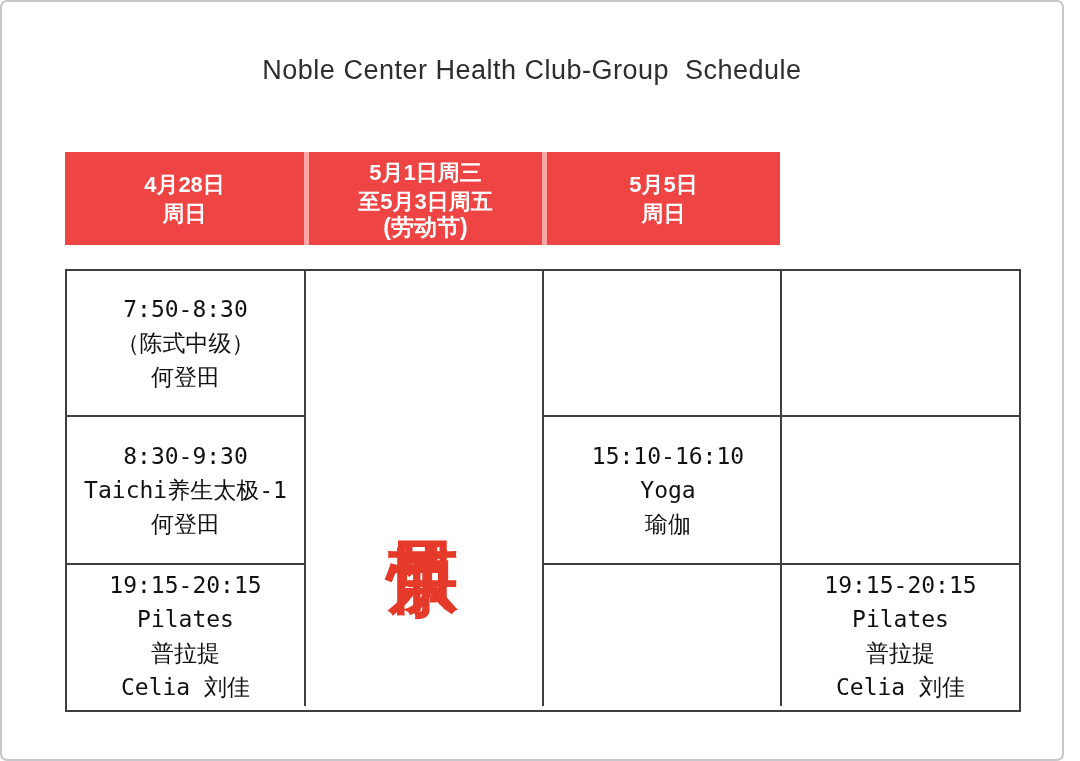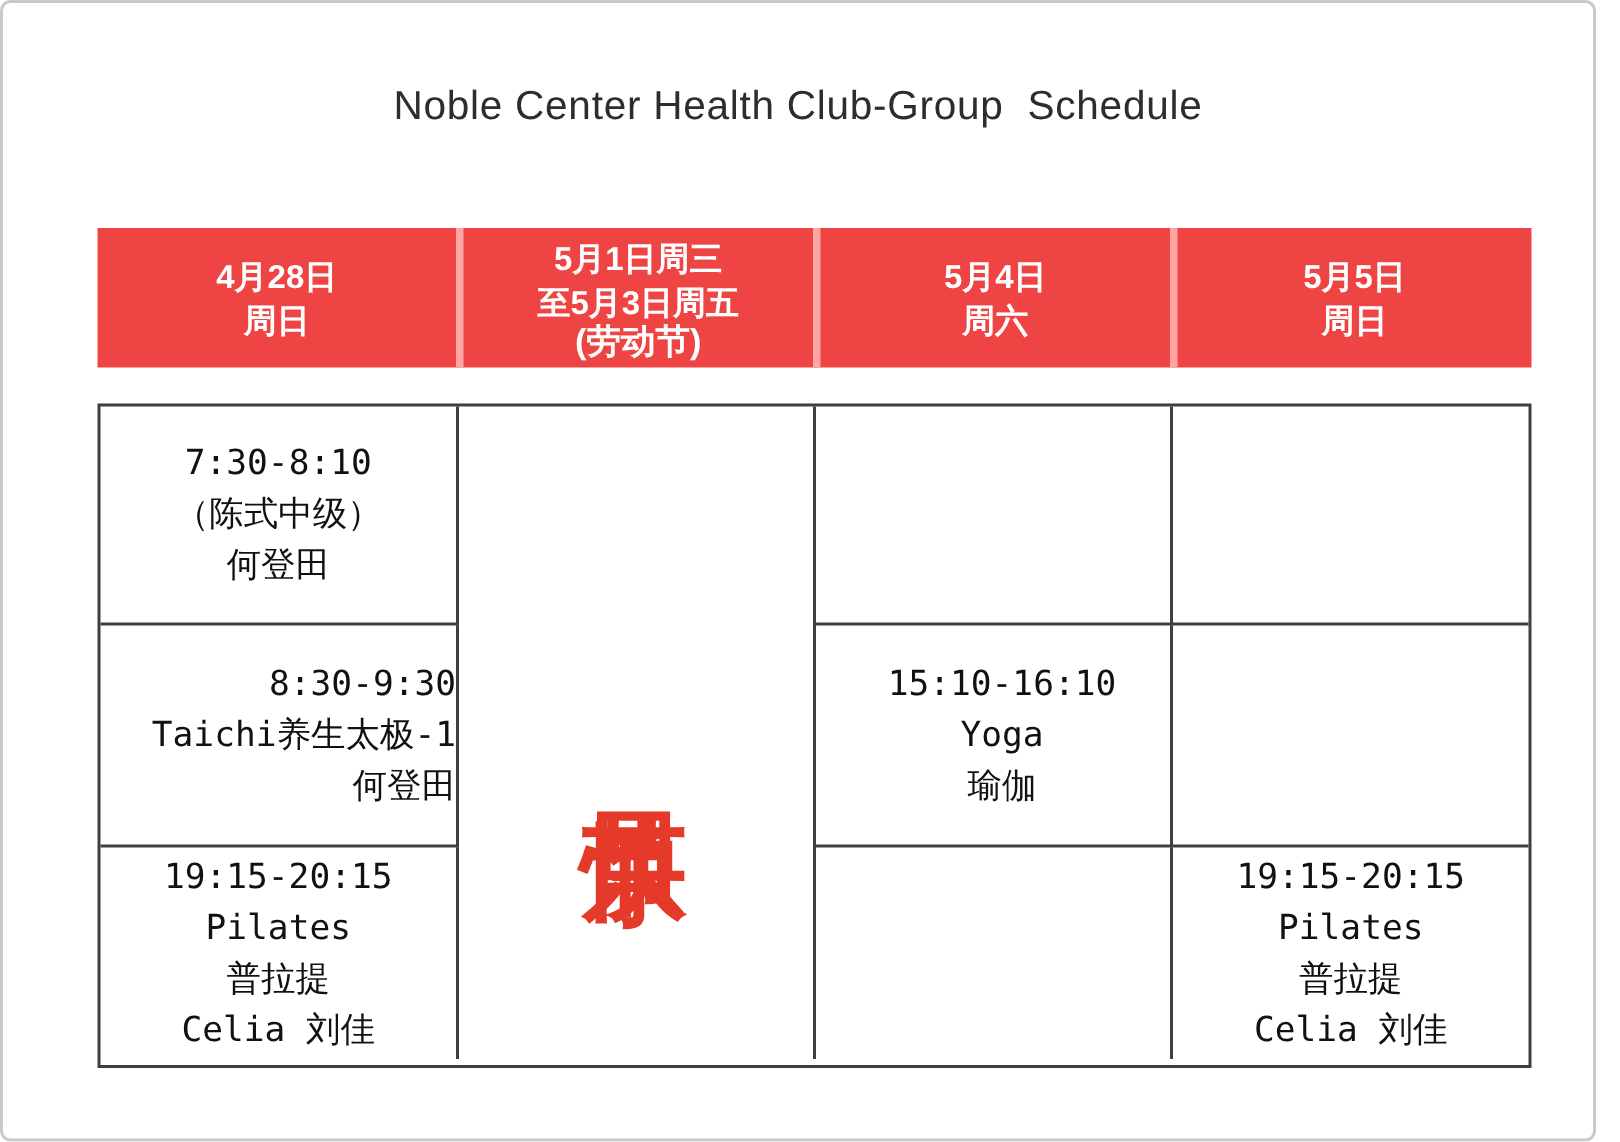--- a/index.html
+++ b/index.html
@@ -68,21 +68,21 @@
     align-items: center; justify-content: center;
     text-align: center;
     color: #111111;
     font-size: 23px; line-height: 34px;
     font-family: "DejaVu Sans Mono", "Liberation Sans", sans-serif;
     border-right: 2px solid #3f3f3f;
     border-bottom: 2px solid #3f3f3f;
     overflow: hidden;
   }
   .r1c1 { grid-area: 1 / 1; }
-  .r2c1 { grid-area: 2 / 1; align-items: flex-end; }
+  .r2c1 { grid-area: 2 / 1; }
   .r3c1 { grid-area: 3 / 1; }
   .holiday-cell { grid-area: 1 / 2 / 4 / 3; border-bottom: none; }
   .r1c3 { grid-area: 1 / 3; }
   .r2c3 { grid-area: 2 / 3; padding-left: 12px; }
   .r3c3 { grid-area: 3 / 3; }
   .r1c4 { grid-area: 1 / 4; border-right: none; }
   .r2c4 { grid-area: 2 / 4; border-right: none; }
   .r3c4 { grid-area: 3 / 4; border-right: none; }
   .r3c1, .r3c3, .r3c4 { border-bottom: none; }
   .holiday-text {
@@ -106,33 +106,29 @@
     <div class="hcell">
       <div>4月28日</div>
       <div>周日</div>
     </div>
     <div class="hcell">
       <div>5月1日周三</div>
       <div>至5月3日周五</div>
       <div class="note">(劳动节)</div>
     </div>
     <div class="hcell">
-      <div>5月4日</div>
-      <div>周六</div>
-    </div>
-    <div class="hcell">
       <div>5月5日</div>
       <div>周日</div>
     </div>
   </div>
 
   <div class="schedule-table">
 
     <div class="cell r1c1">
-      <div>7:30-8:10</div>
+      <div>7:50-8:30</div>
       <div>（陈式中级）</div>
       <div>何登田</div>
     </div>
 
     <div class="cell r2c1">
       <div>8:30-9:30</div>
       <div>Taichi养生太极-1</div>
       <div>何登田</div>
     </div>
 

